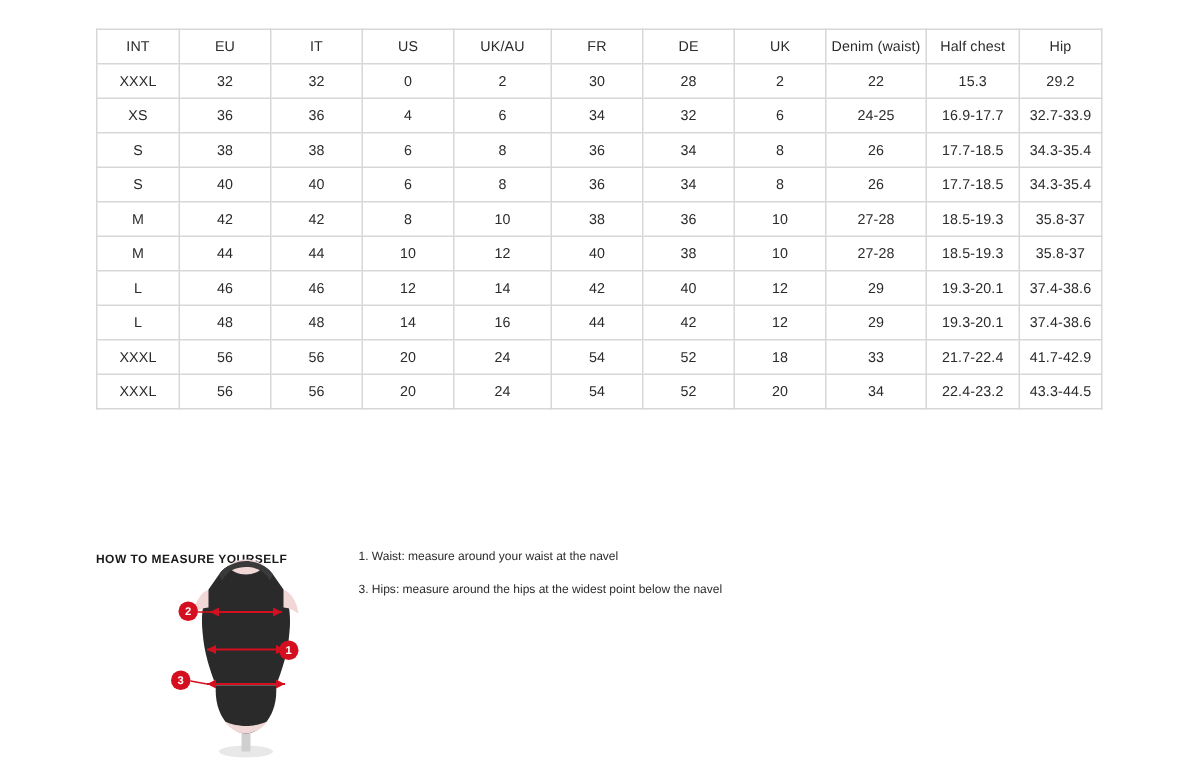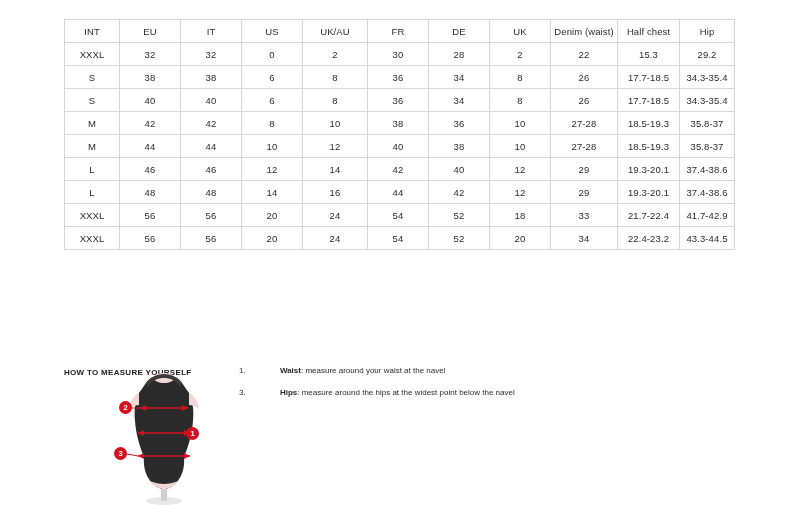--- a/index.html
+++ b/index.html
@@ -76,21 +76,21 @@
     left: 175px;
     top: 3px;
     width: 480px;
   }
   .note {
     font-size: 8px;
     color: #2b2b2b;
     line-height: 1.3;
     margin-bottom: 12px;
   }
-  .note b { font-weight: bold; margin-left: 32px; }
+  .note b { font-weight: normal; }
 
   .bullet {
     position: absolute;
     width: 13px;
     height: 13px;
     border-radius: 50%;
     background: #d40f1f;
     color: #ffffff;
     font-size: 7.5px;
     font-weight: bold;
@@ -142,20 +142,33 @@
         <td>0</td>
         <td>2</td>
         <td>30</td>
         <td>28</td>
         <td>2</td>
         <td>22</td>
         <td>15.3</td>
         <td>29.2</td>
       </tr>
       <tr>
+        <td>XS</td>
+        <td>36</td>
+        <td>36</td>
+        <td>4</td>
+        <td>6</td>
+        <td>34</td>
+        <td>32</td>
+        <td>6</td>
+        <td>24-25</td>
+        <td>16.9-17.7</td>
+        <td>32.7-33.9</td>
+      </tr>
+      <tr>
         <td>S</td>
         <td>38</td>
         <td>38</td>
         <td>6</td>
         <td>8</td>
         <td>36</td>
         <td>34</td>
         <td>8</td>
         <td>26</td>
         <td>17.7-18.5</td>

